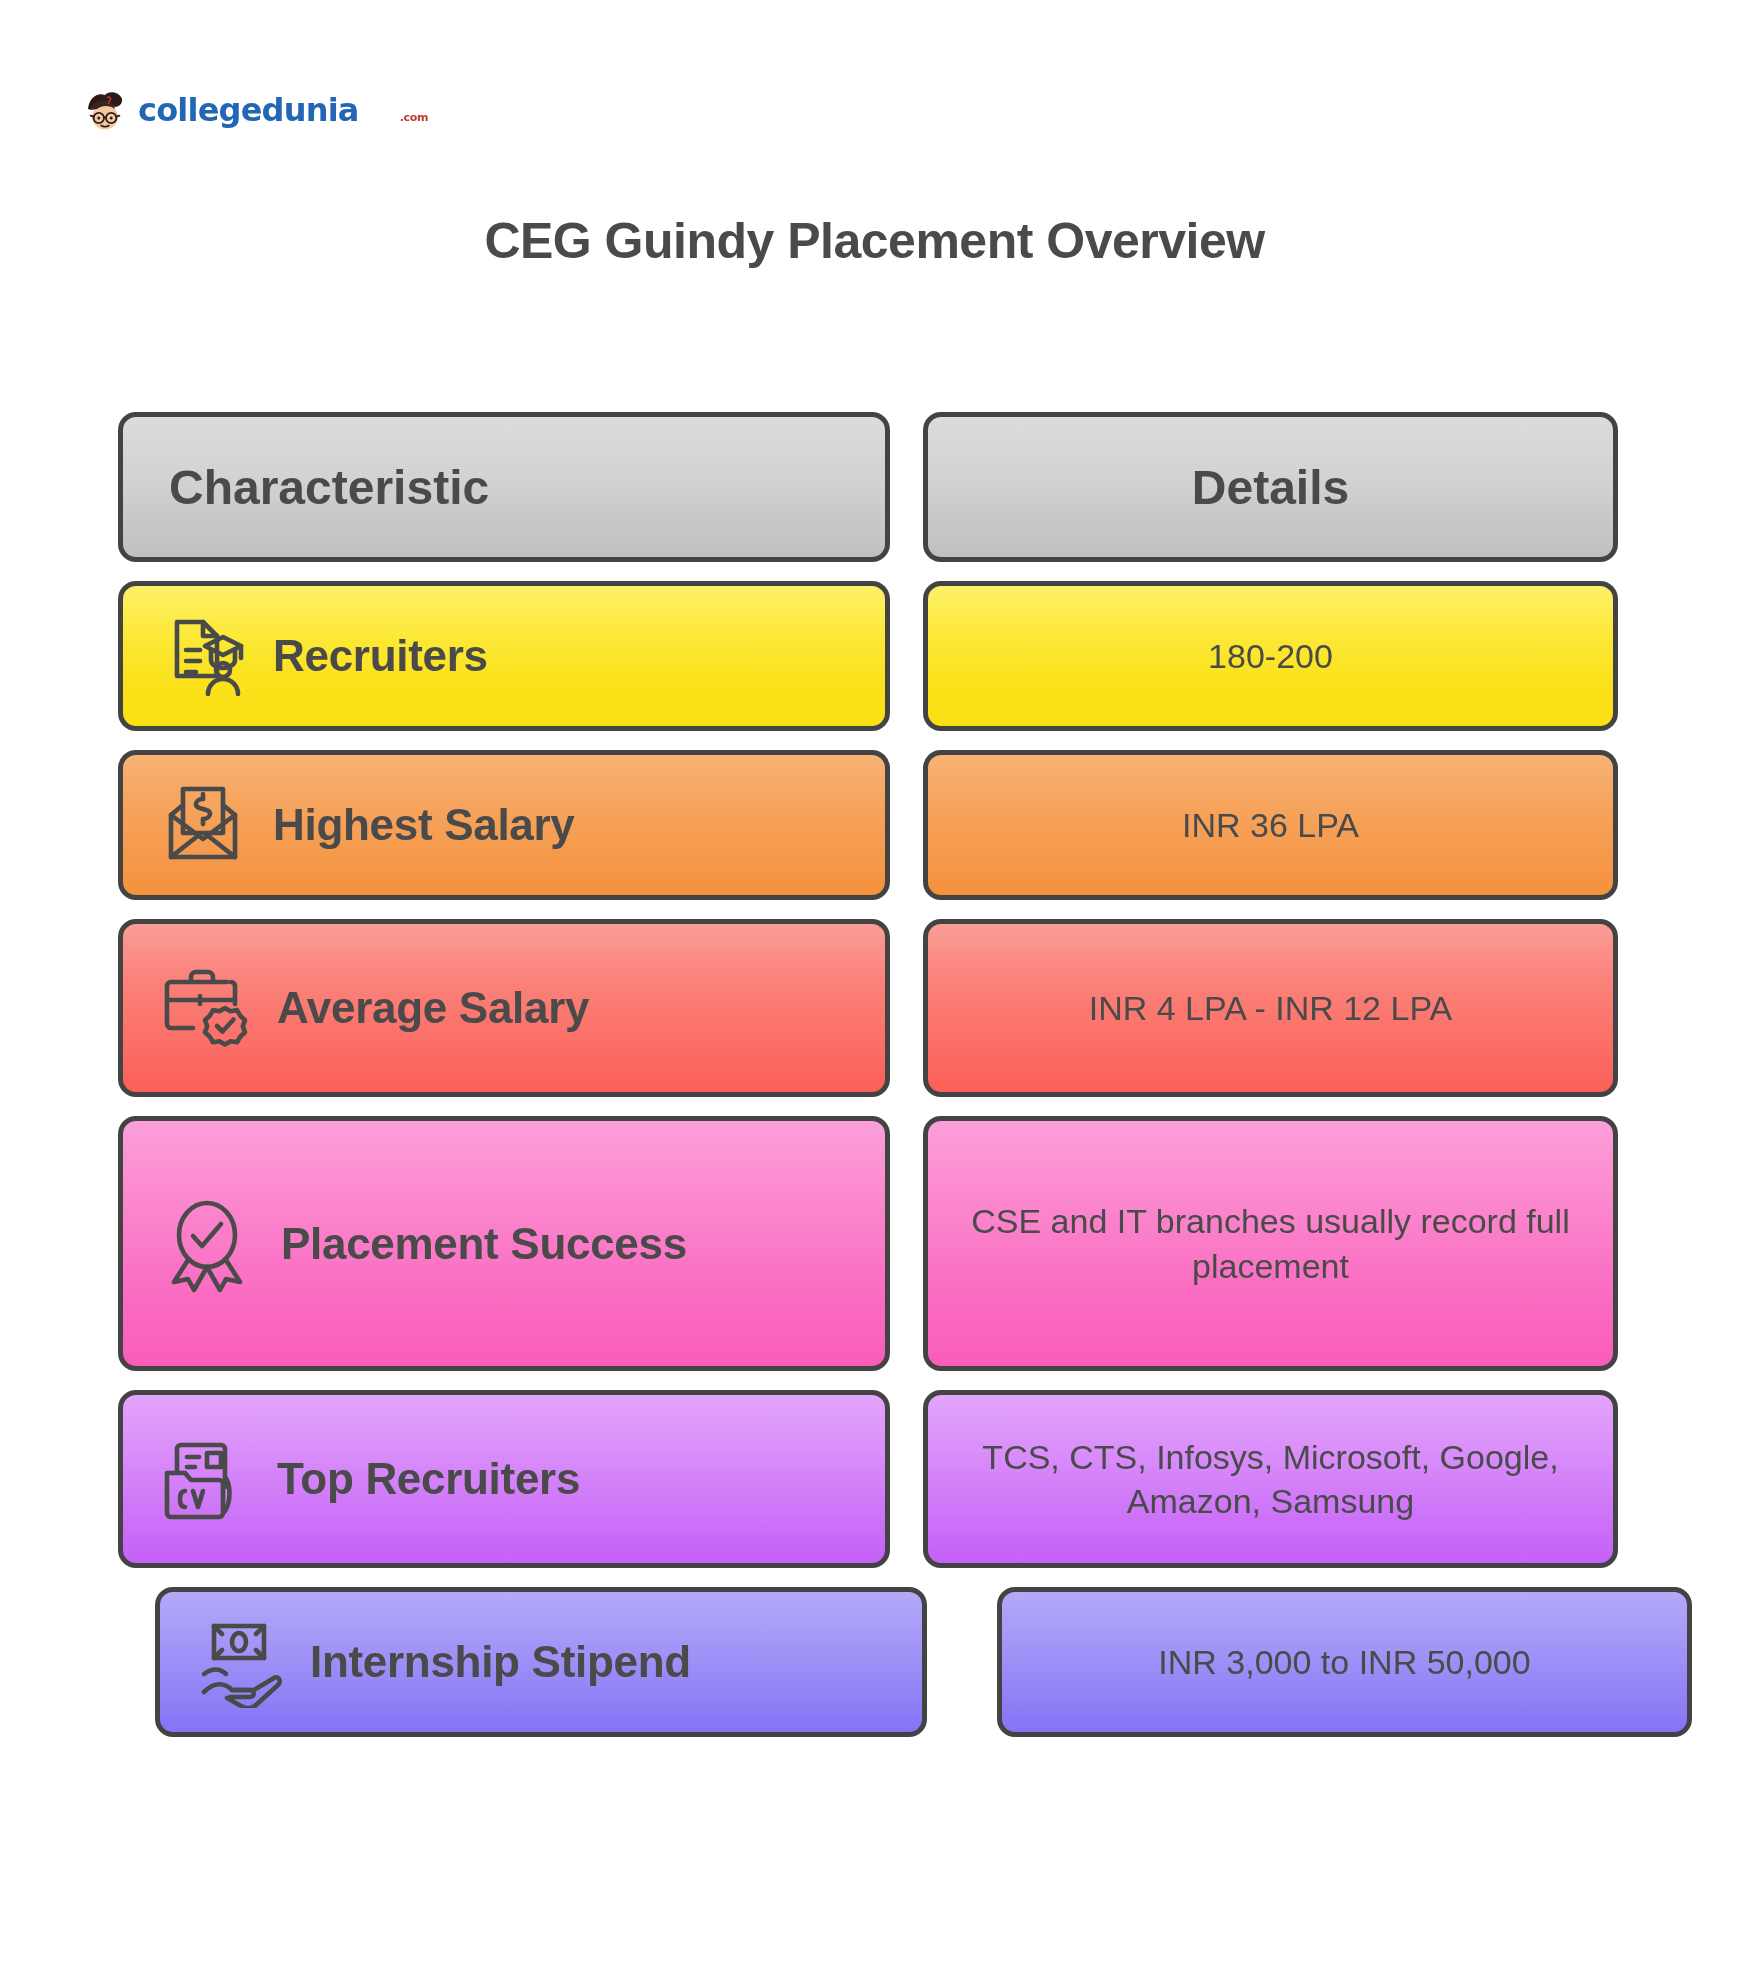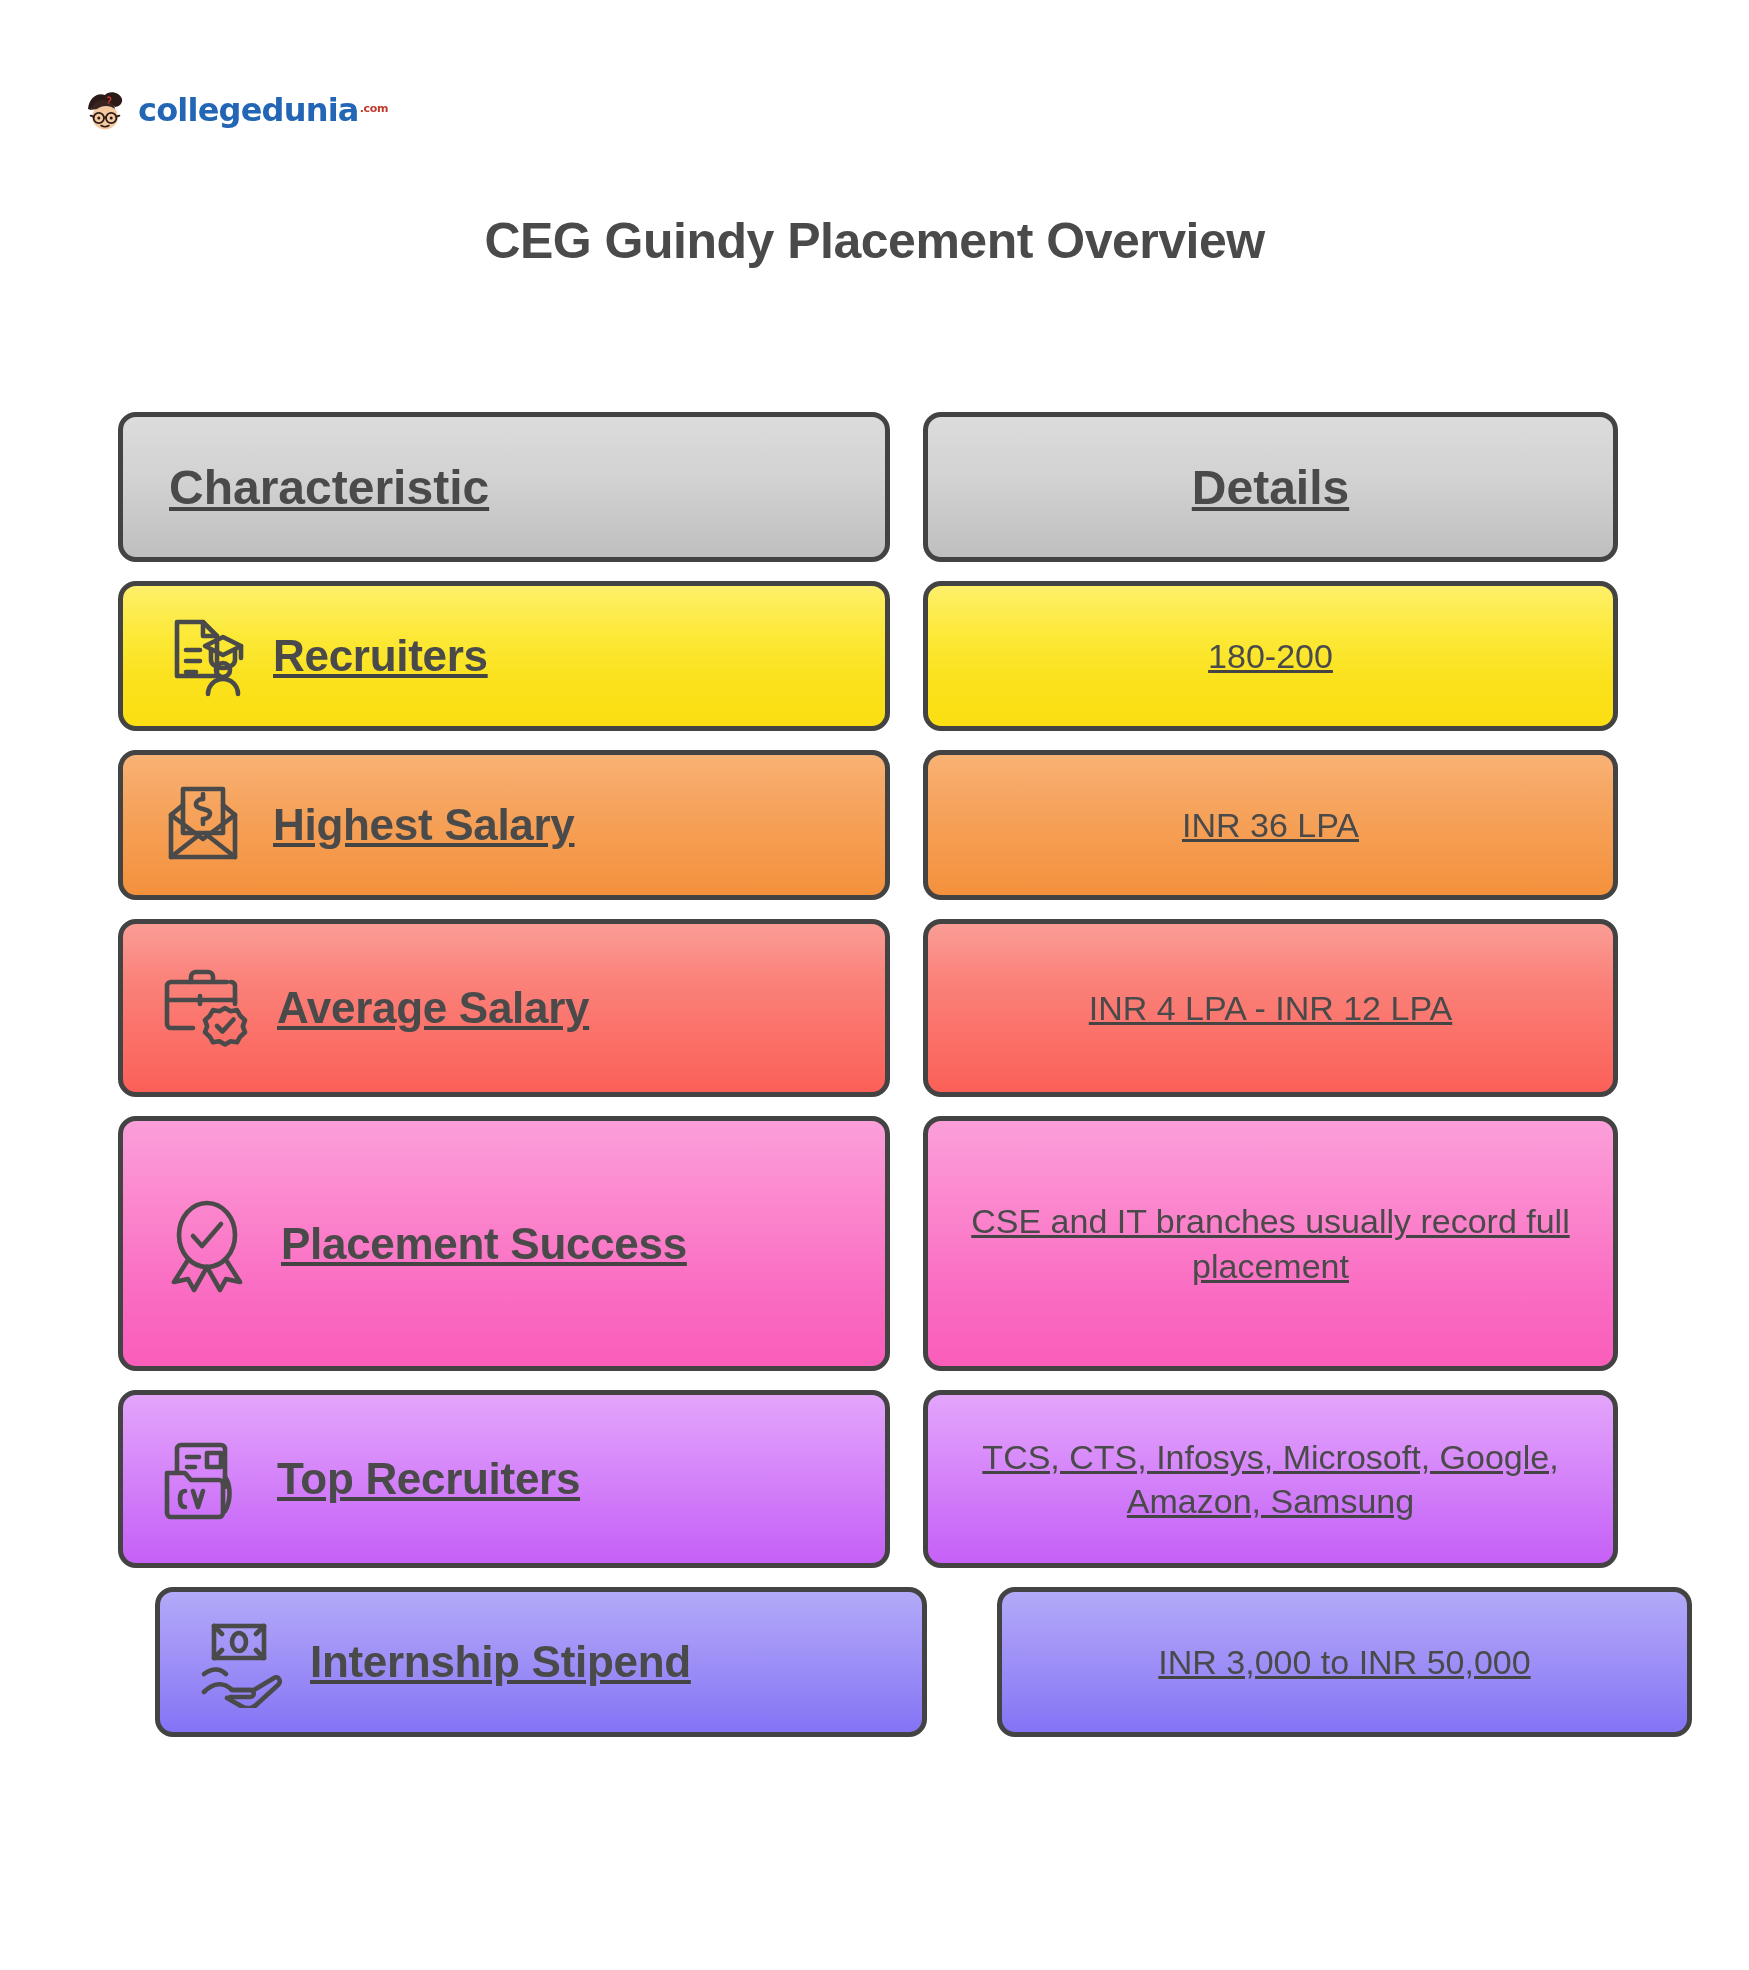--- a/index.html
+++ b/index.html
@@ -32,22 +32,23 @@
     gap: 10px;
     height: 52px;
   }
   .brand-mark {
     width: 46px;
     height: 46px;
     flex: 0 0 auto;
   }
   .brand-text {
     display: flex;
-    align-items: center;
+    align-items: flex-end;
     line-height: 1;
+    gap: 40px;
   }
   .brand-word {
     font-family: "DejaVu Sans", sans-serif;
     font-size: 32px;
     font-weight: 700;
     letter-spacing: -0.8px;
     color: #2266b5;
   }
   .brand-tld {
     font-family: "DejaVu Sans", sans-serif;
@@ -80,21 +81,20 @@
     top: 412px;
     width: 1500px;
     display: flex;
     flex-direction: column;
     gap: 19px;
   }
   .row {
     display: flex;
     gap: 33px;
     align-items: stretch;
-    text-decoration: underline;
   }
   .cell {
     border: 5px solid #434343;
     border-radius: 18px;
     box-sizing: border-box;
     display: flex;
     align-items: center;
     position: relative;
   }
   .cell.char {

